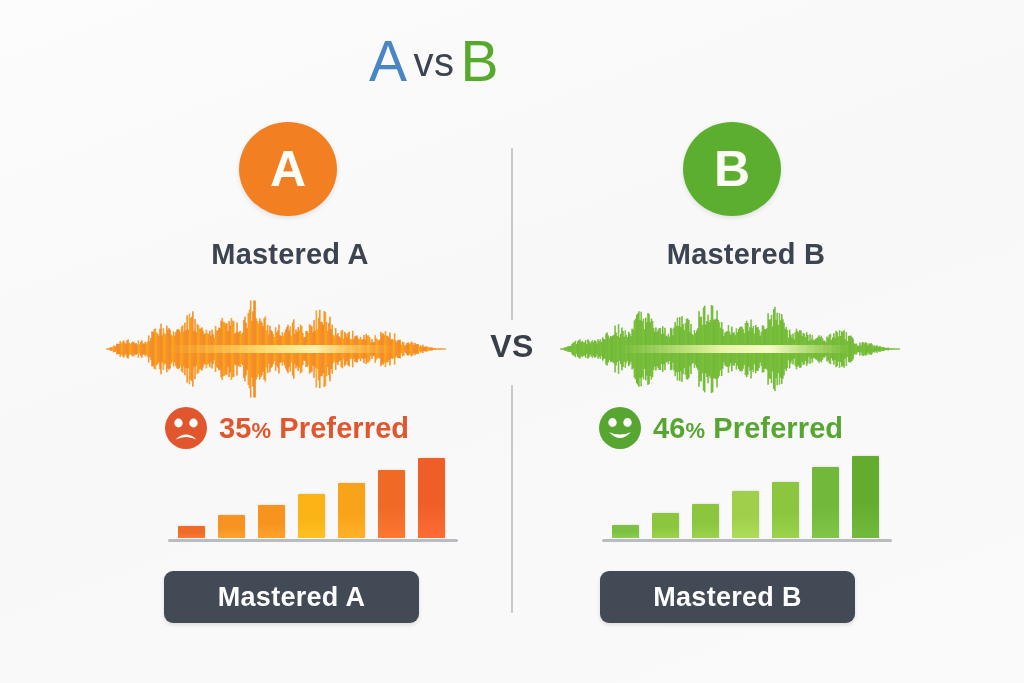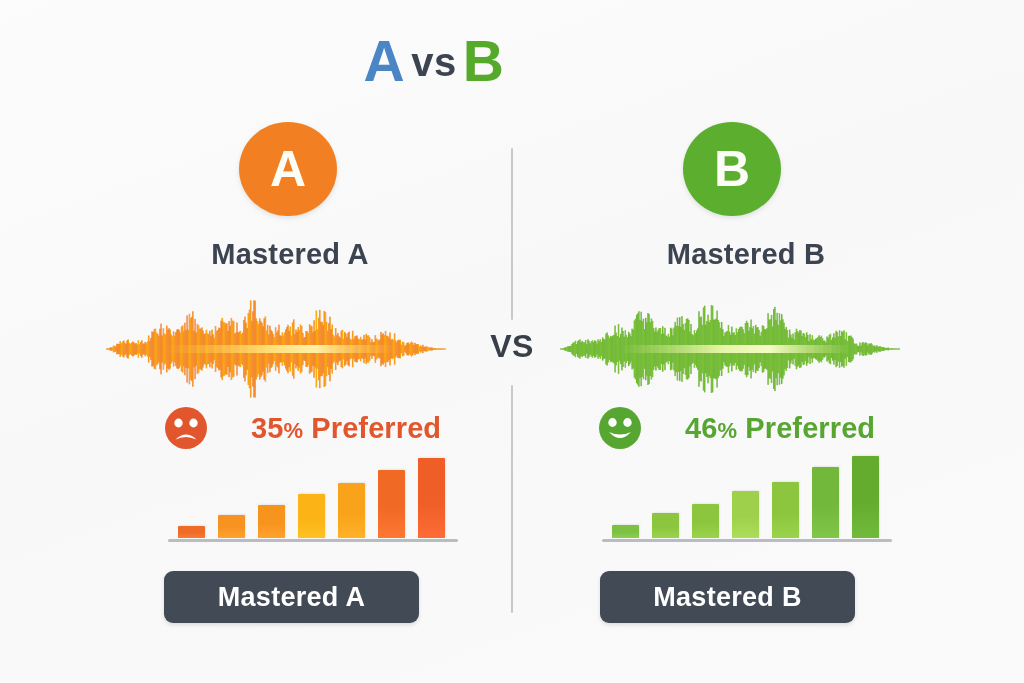--- a/index.html
+++ b/index.html
@@ -21,21 +21,21 @@
   }
 
   
   .title {
     position: absolute;
     top: 32px;
     left: 0;
     width: 868px;
     text-align: center;
     font-size: 57px;
-    font-weight: bold;
+    font-weight: normal;
     letter-spacing: 0.5px;
     line-height: 1.05;
     white-space: nowrap;
   }
   .title .t-a { color: #4a86c5; }
   .title .t-vs {
     color: #3b4450;
     font-size: 40px;
     padding: 0 6px;
     position: relative;
@@ -130,21 +130,20 @@
 
   .face {
     width: 44px;
     height: 44px;
     flex: 0 0 44px;
   }
   .pref-text {
     font-size: 29px;
     font-weight: bold;
     letter-spacing: 0.1px;
-    margin-left: 32px;
   }
   .pref-text .pct-sign { font-size: 22px; }
   .panel.left  .pref-text { color: #e2562d; }
   .panel.right .pref-text { color: #57a631; }
 
   
   .chart {
     position: absolute;
     top: 450px;
     width: 300px;

